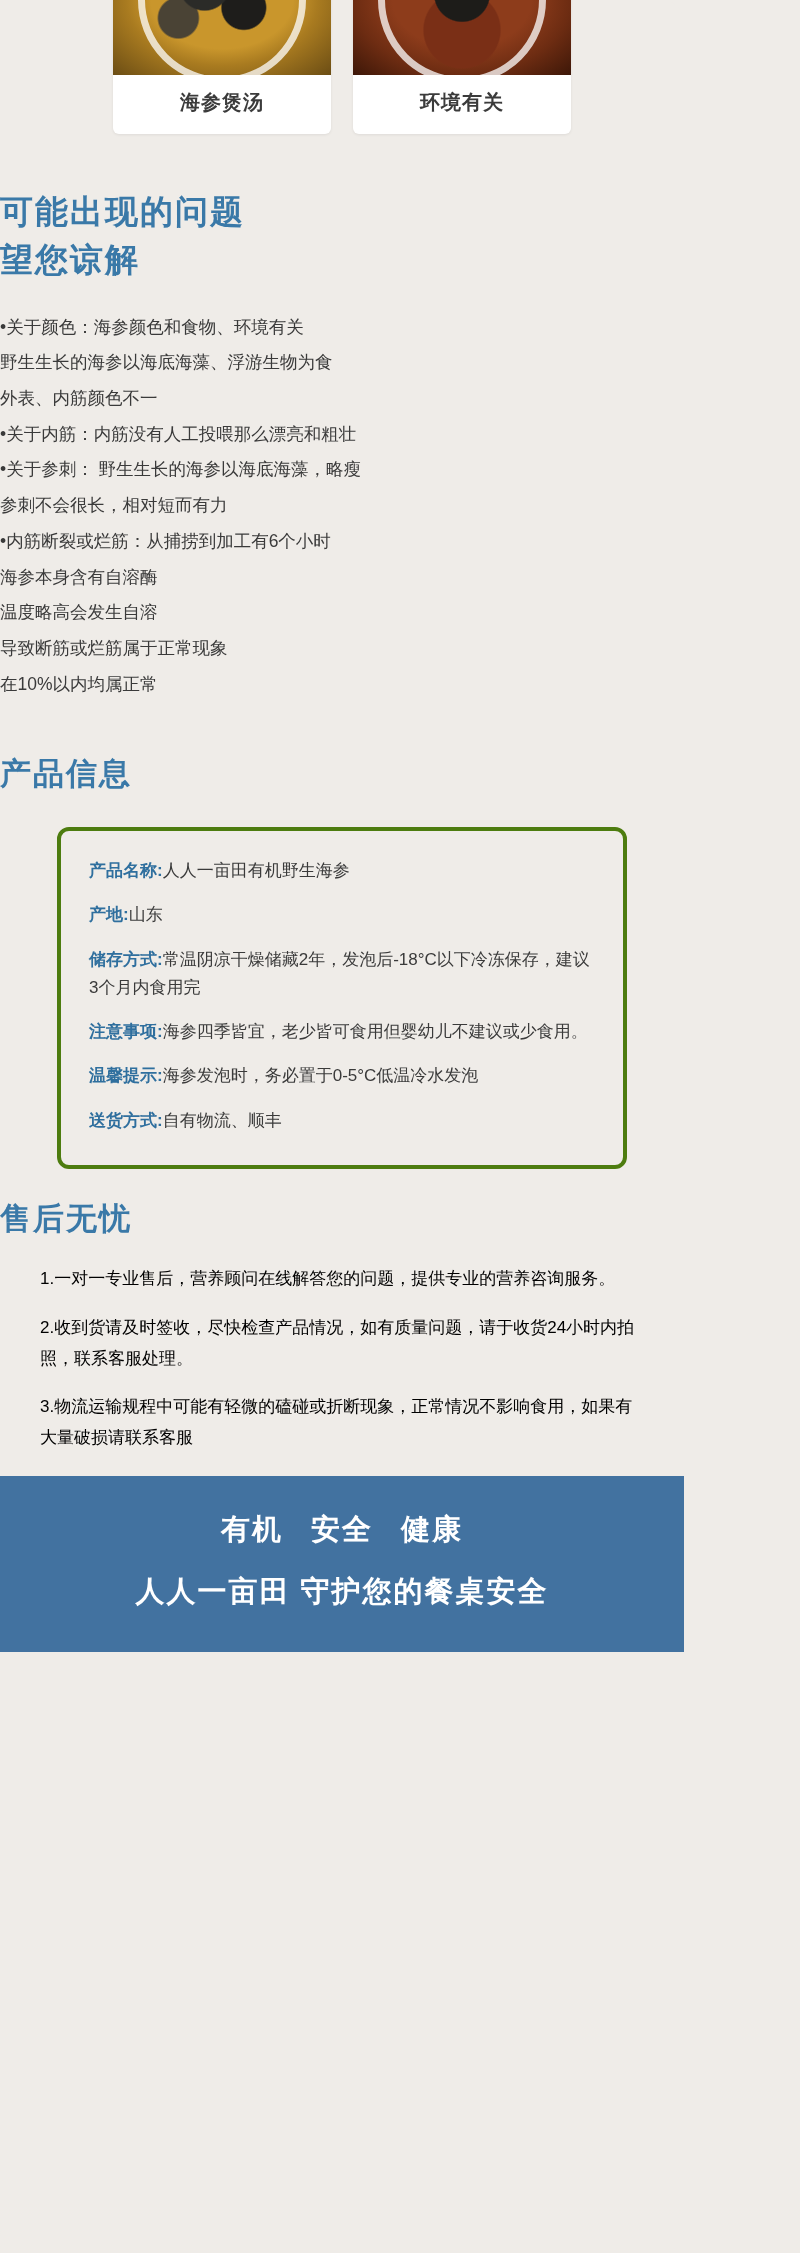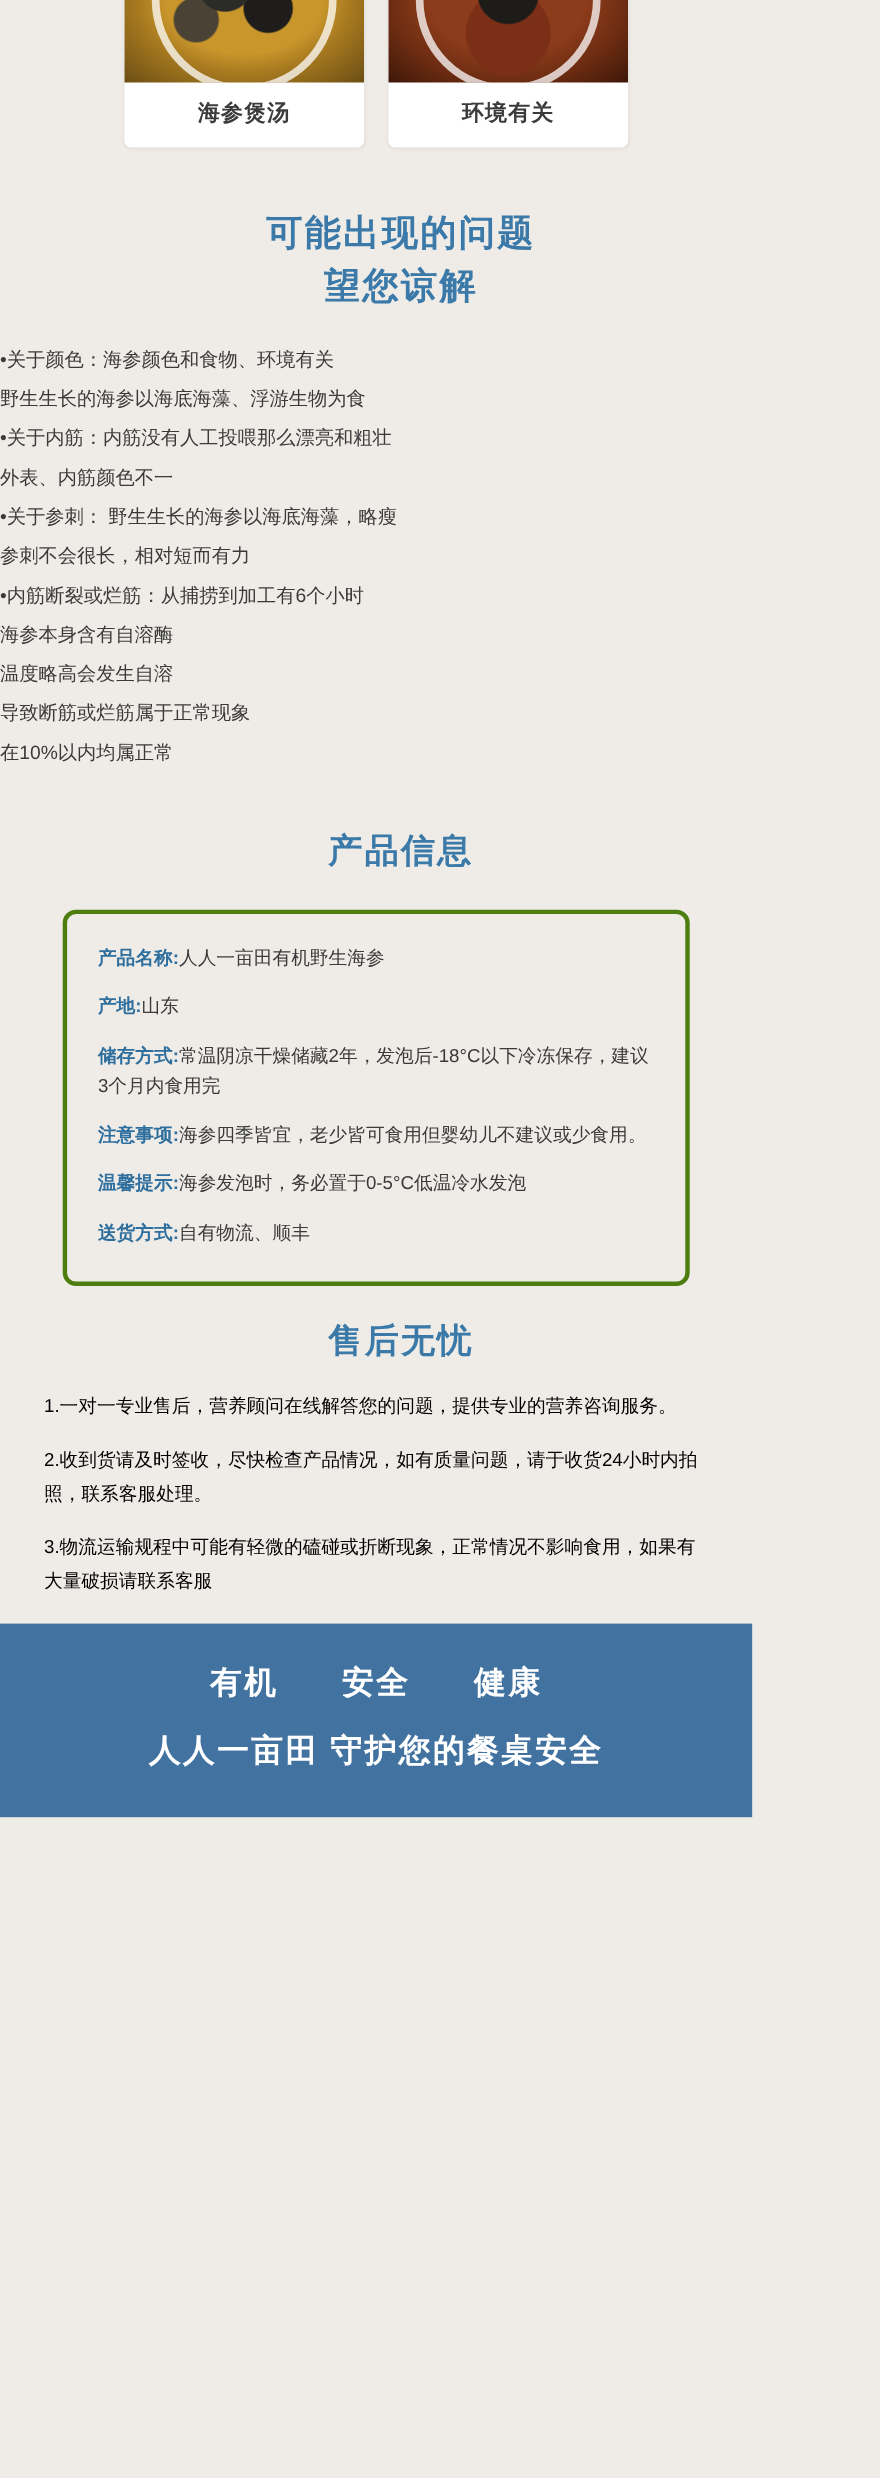--- a/index.html
+++ b/index.html
@@ -75,27 +75,25 @@
     text-align: center;
     font-size: 20px;
     font-weight: bold;
     color: #3b3b3b;
     padding: 14px 0 18px 0;
     letter-spacing: 1px;
   }
 
   
   .section-title {
-    text-align: center;
     color: #3a79a8;
     font-weight: bold;
     font-size: 31px;
     letter-spacing: 2px;
     line-height: 1.45;
-    padding-left: 45px;
   }
   .section-title.big { font-size: 33px; }
 
   
   .problems {
     margin-top: 54px;
   }
   .problems .lines {
     margin-top: 26px;
     text-align: left;
@@ -140,21 +138,21 @@
   .footer-band {
     margin-top: 22px;
     background: #4272a0;
     color: #ffffff;
     text-align: center;
     padding: 34px 0 40px 0;
   }
   .footer-words {
     display: flex;
     justify-content: center;
-    gap: 58px;
+    gap: 28px;
     font-size: 29px;
     font-weight: bold;
     letter-spacing: 2px;
   }
   .footer-slogan {
     margin-top: 22px;
     font-size: 29px;
     font-weight: bold;
     letter-spacing: 2px;
   }
@@ -178,22 +176,22 @@
       <div class="food-caption">环境有关</div>
     </div>
   </div>
 
   <div class="problems">
     <div class="section-title big">可能出现的问题</div>
     <div class="section-title big">望您谅解</div>
     <div class="lines">
       <div>•关于颜色：海参颜色和食物、环境有关</div>
       <div>野生生长的海参以海底海藻、浮游生物为食</div>
+      <div>外表、内筋颜色不一</div>
       <div>•关于内筋：内筋没有人工投喂那么漂亮和粗壮</div>
-      <div>外表、内筋颜色不一</div>
       <div>•关于参刺： 野生生长的海参以海底海藻，略瘦</div>
       <div>参刺不会很长，相对短而有力</div>
       <div>•内筋断裂或烂筋：从捕捞到加工有6个小时</div>
       <div>海参本身含有自溶酶</div>
       <div>温度略高会发生自溶</div>
       <div>导致断筋或烂筋属于正常现象</div>
       <div>在10%以内均属正常</div>
     </div>
   </div>
 

